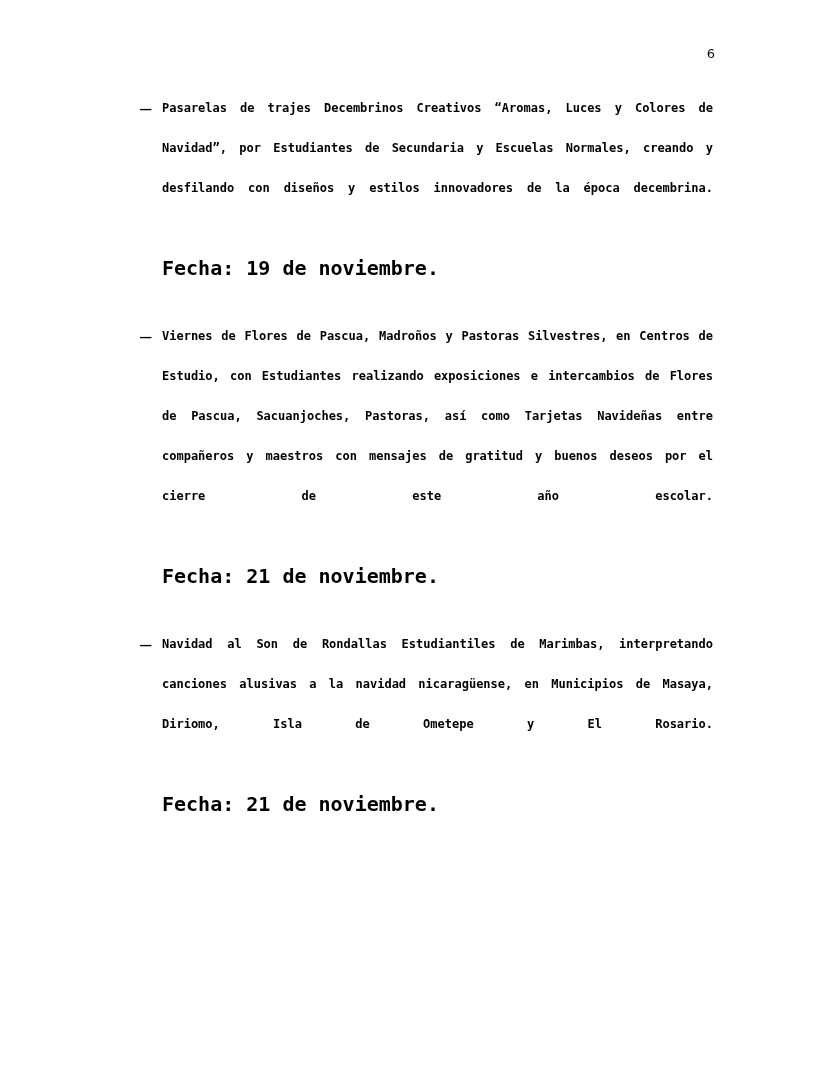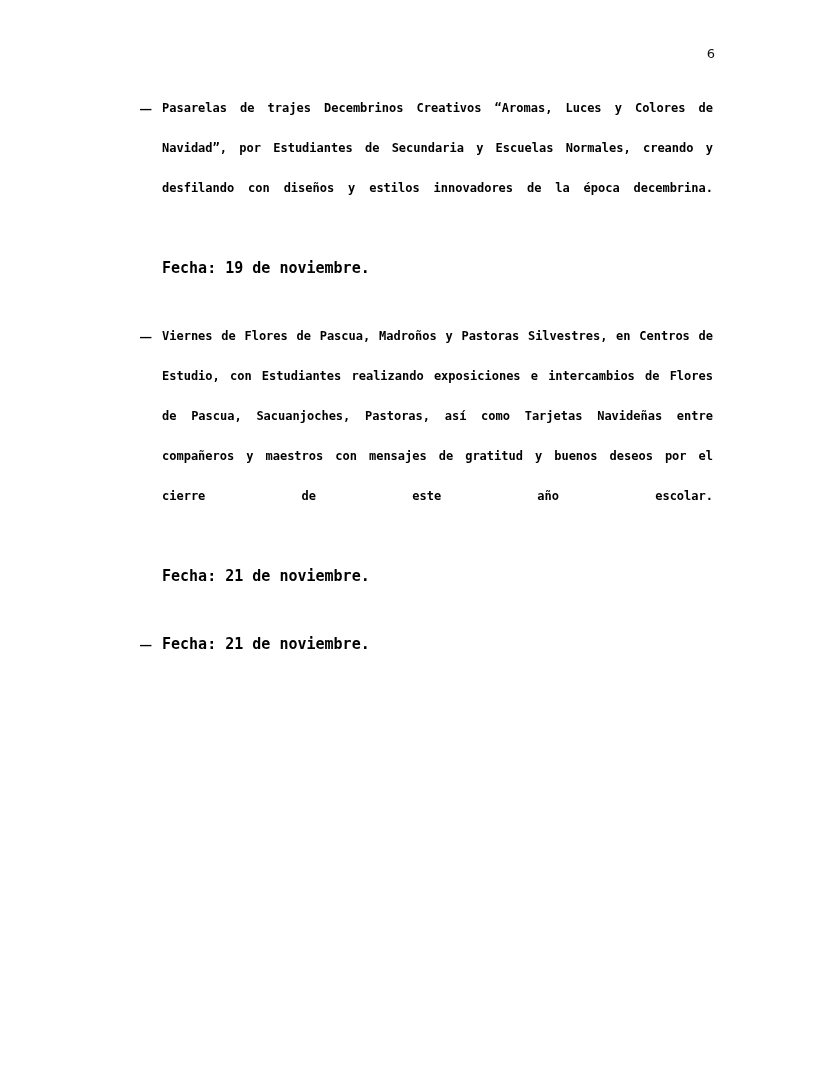--- a/index.html
+++ b/index.html
@@ -70,21 +70,21 @@
     word-spacing: 0.06em;
   }
   
   .body-text::after {
     content: "";
     display: inline-block;
     width: 100%;
   }
 
   .date-line {
-    font-size: 15px;
+    font-size: 20px;
     line-height: 40px;
     font-weight: bold;
     text-align: left;
     white-space: nowrap;
   }
 </style>
 </head>
 <body>
 
 <div class="page">
@@ -100,17 +100,18 @@
     </div>
 
     <div class="item">
       <span class="bullet">–</span>
       <div class="body-text">Viernes de Flores de Pascua, Madroños y Pastoras Silvestres, en Centros de Estudio, con Estudiantes realizando exposiciones e intercambios de Flores de Pascua, Sacuanjoches, Pastoras, así como Tarjetas Navideñas entre compañeros y maestros con mensajes de gratitud y buenos deseos por el cierre de este año escolar.</div>
       <div class="date-line">Fecha: 21 de noviembre.</div>
     </div>
 
     <div class="item">
       <span class="bullet">–</span>
+      <div class="body-text">Navidad al Son de Rondallas Estudiantiles de Marimbas, interpretando canciones alusivas a la navidad nicaragüense, en Municipios de Masaya, Diriomo, Isla de Ometepe y El Rosario.</div>
       <div class="date-line">Fecha: 21 de noviembre.</div>
     </div>
 
   </div>
 </div>
 
 </body></html>

